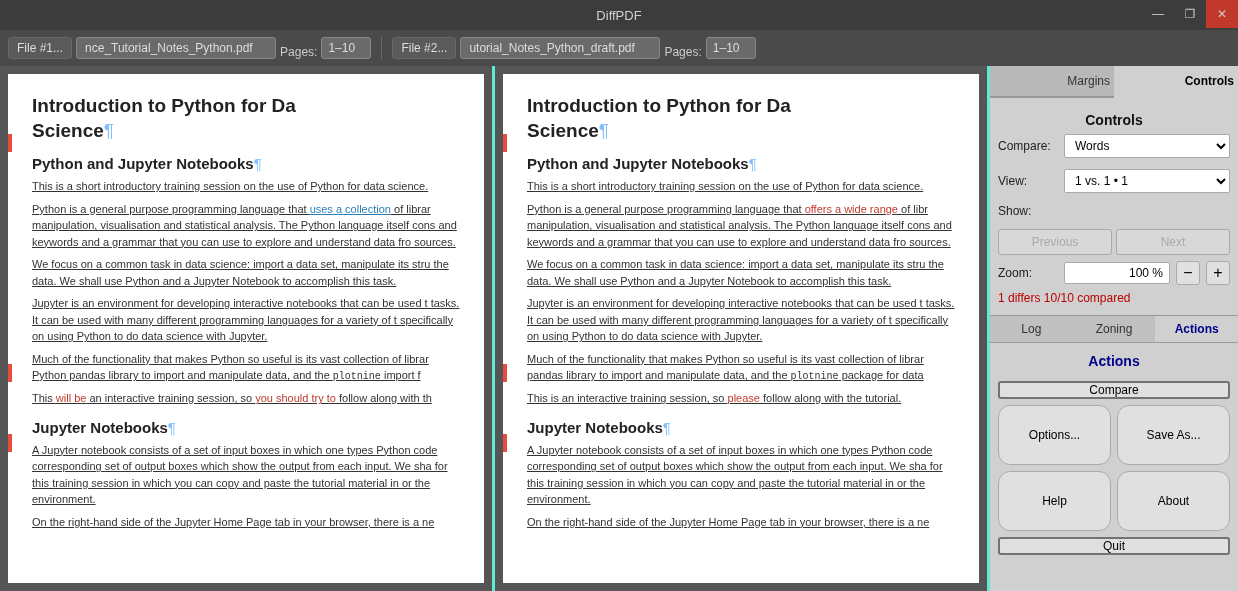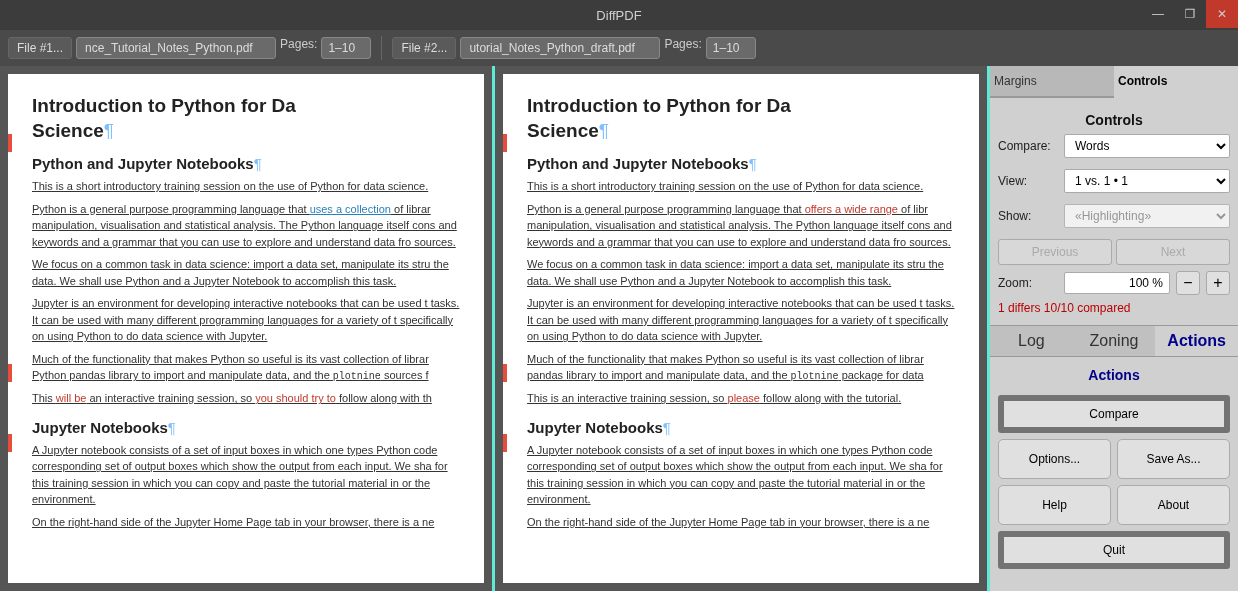--- a/index.html
+++ b/index.html
@@ -51,21 +51,21 @@
       background: #4a4a4a;
       height: 36px;
       display: flex;
       align-items: center;
       padding: 0 8px;
       gap: 6px;
       flex-shrink: 0;
     }
     .file-group {
       display: flex;
-      align-items: flex-start;
+      align-items: flex-end;
       gap: 4px;
     }
     .file-btn {
       background: #5a5a5a;
       border: 1px solid #666;
       color: #ddd;
       padding: 3px 8px;
       font-size: 12px;
       border-radius: 3px;
       cursor: pointer;
@@ -165,21 +165,21 @@
     
     #tab-row {
       display: flex;
       background: #b8b8b8;
       border-bottom: 2px solid #999;
     }
     .tab-btn {
       flex: 1;
       padding: 8px 4px;
       font-size: 12px;
-      text-align: left;
+      text-align: right;
       cursor: pointer;
       border: none;
       background: transparent;
       color: #333;
       border-bottom: 2px solid transparent;
       margin-bottom: -2px;
     }
     .tab-btn.active {
       background: #d0d0d0;
       border-bottom: 2px solid #d0d0d0;
@@ -282,21 +282,21 @@
     #bottom-tab-row {
       display: flex;
       background: #c0c0c0;
       border-top: 1px solid #999;
       border-bottom: 1px solid #999;
       margin-top: 2px;
     }
     .bottom-tab {
       flex: 1;
       padding: 6px 4px;
-      font-size: 16px;
+      font-size: 12px;
       text-align: center;
       cursor: pointer;
       border: none;
       background: transparent;
       color: #333;
     }
     .bottom-tab.active {
       background: #d0d0d0;
       font-weight: bold;
       color: #00008b;
@@ -310,39 +310,39 @@
     }
     .actions-title {
       font-size: 14px;
       font-weight: bold;
       text-align: center;
       color: #00008b;
       padding: 2px 0 6px;
     }
     .action-btn-full {
       width: 100%;
-      padding: 6px;
+      padding: 0;
       font-size: 12px;
       background: #e0e0e0;
-      border: 6px solid #737373;
+      border: 2px solid #737373;
       border-radius: 3px;
       cursor: pointer;
       text-align: center;
     }
     .action-btn-row {
       display: flex;
       gap: 6px;
     }
     .action-btn-half {
       flex: 1;
-      padding: 12px;
+      padding: 22px;
       font-size: 12px;
       background: #e0e0e0;
       border: 1px solid #aaa;
-      border-radius: 5px;
+      border-radius: 12px;
       cursor: pointer;
       text-align: center;
     }
     .code { font-family: 'Courier New', monospace; font-size: 10px; }
   </style>
 </head>
 <body>
 
 <div id="titlebar">
   <span id="titlebar-title">DiffPDF</span>
@@ -383,21 +383,21 @@
       <h2>
         <span>Python and Jupyter Notebooks</span><span class="pilcrow">¶</span>
       </h2>
       <p>This is a short introductory training session on the use of Python for data science.</p>
       <p>
         <span>Python is a general purpose programming language that </span><span class="text-link">uses a collection</span><span> of librar manipulation, visualisation and statistical analysis. The Python language itself cons and keywords and a grammar that you can use to explore and understand data fro sources.</span>
       </p>
       <p>We focus on a common task in data science: import a data set, manipulate its stru the data. We shall use Python and a Jupyter Notebook to accomplish this task.</p>
       <p>Jupyter is an environment for developing interactive notebooks that can be used t tasks. It can be used with many different programming languages for a variety of t specifically on using Python to do data science with Jupyter.</p>
       <p>
-        <span>Much of the functionality that makes Python so useful is its vast collection of librar Python pandas library to import and manipulate data, and the </span><span class="code">plotnine</span><span> sources f</span>
+        <span>Much of the functionality that makes Python so useful is its vast collection of librar Python pandas library to import and manipulate data, and the </span><span class="code">plotnine</span><span> import f</span>
       </p>
       <p>
         <span>This </span><span class="text-red">will be</span><span> an interactive training session, so </span><span class="text-red">you should try to</span><span> follow along with th</span>
       </p>
       <h2>
         <span>Jupyter Notebooks</span><span class="pilcrow">¶</span>
       </h2>
       <p>A Jupyter notebook consists of a set of input boxes in which one types Python code corresponding set of output boxes which show the output from each input. We sha for this training session in which you can copy and paste the tutorial material in or the environment.</p>
       <p>On the right-hand side of the Jupyter Home Page tab in your browser, there is a ne</p>
     </div>
@@ -457,23 +457,20 @@
       <div class="ctrl-row">
         <span class="ctrl-label">View:</span>
         <select class="ctrl-select">
           <option>1 vs. 1 • 1</option>
           <option>1 vs. 2 • 1</option>
         </select>
       </div>
 
       <div class="ctrl-row">
         <span class="ctrl-label">Show:</span>
-        <select class="ctrl-select" disabled="">
-          <option>«Highlighting»</option>
-        </select>
       </div>
 
       <div class="nav-row">
         <button class="nav-btn disabled">Previous</button>
         <button class="nav-btn disabled">Next</button>
       </div>
 
       <div class="zoom-row">
         <span class="zoom-label">Zoom:</span>
         <span class="zoom-value">100 %</span>

